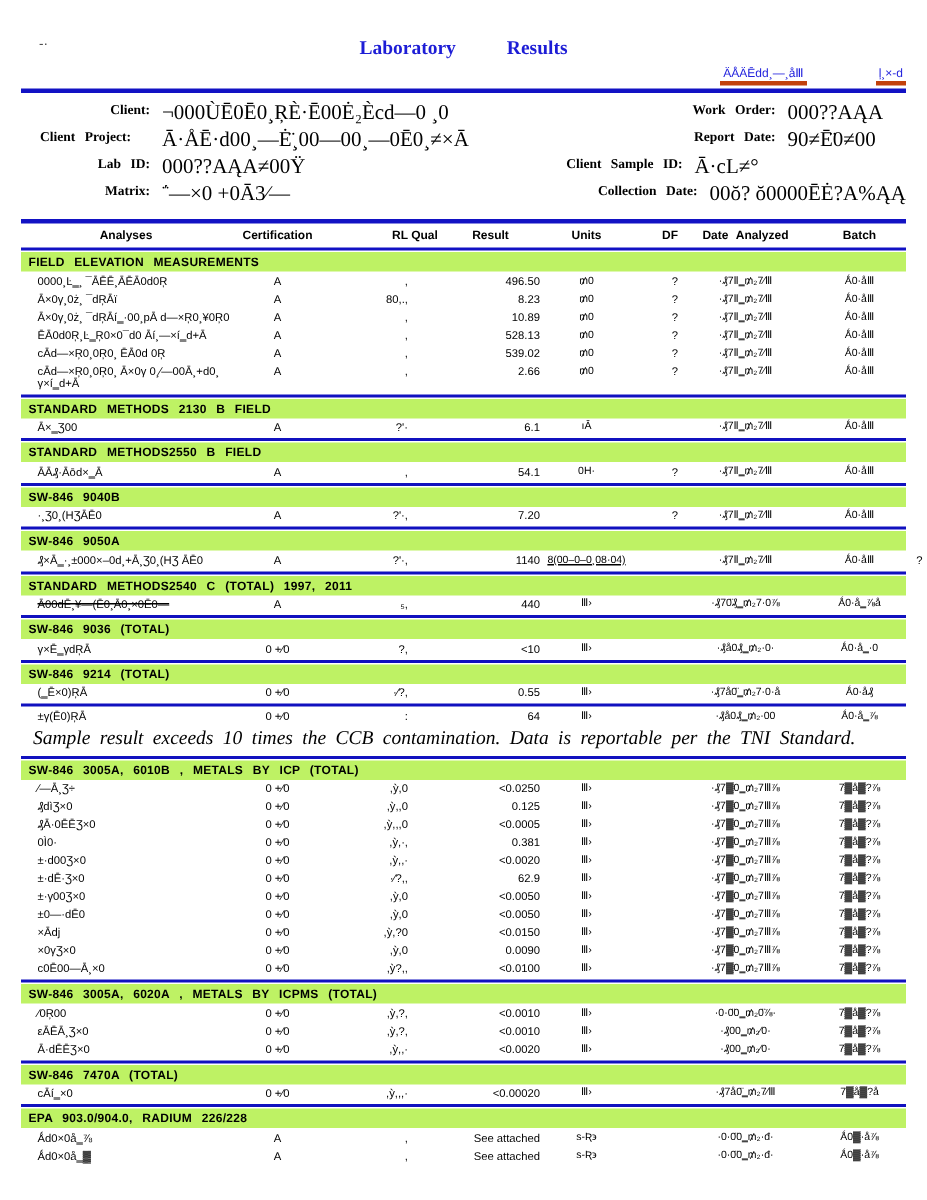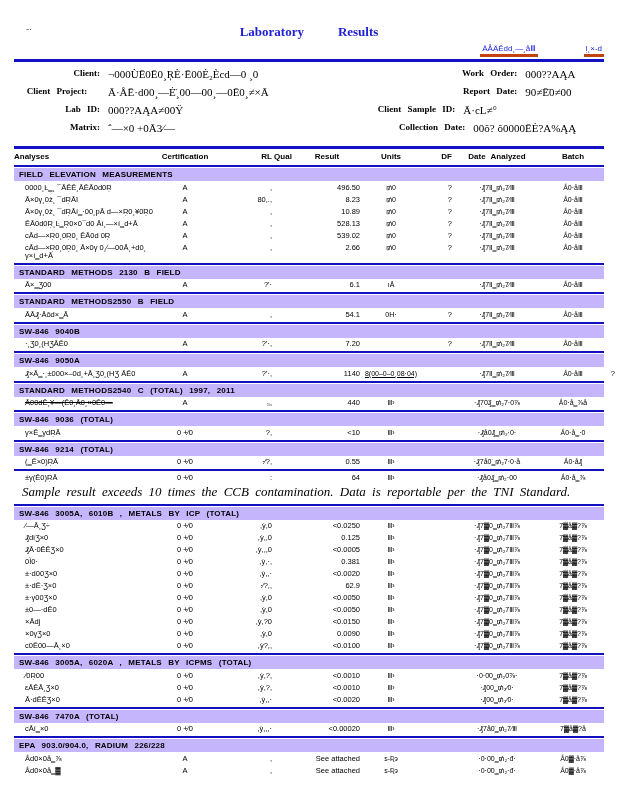--- a/index.html
+++ b/index.html
@@ -24,27 +24,27 @@
     font-family:"Liberation Serif",serif;font-size:9px;}
   .info-left{width:320px;}
   .info-right{width:275px;}
   .irow{display:flex;min-height:18px;align-items:flex-start;}
   .ilabel{font-weight:bold;word-spacing:4px;white-space:nowrap;}
   .info-left .ilabel{width:86px;text-align:right;flex:0 0 86px;}
   .info-right .irow:nth-child(1) .ilabel,
   .info-right .irow:nth-child(2) .ilabel{width:186px;text-align:right;flex:0 0 186px;}
   .info-right .irow:nth-child(3) .ilabel{width:110px;text-align:right;flex:0 0 110px;margin-left:14px;}
   .info-right .irow:nth-child(4) .ilabel{width:110px;text-align:right;flex:0 0 110px;margin-left:24px;}
-  .ivalue{margin-left:8px;font-size:11px;white-space:nowrap;}
+  .ivalue{margin-left:8px;font-size:14px;white-space:nowrap;}
   
   .thead,.trow{display:grid;grid-template-columns:140px 62px 56px 22px 66px 62px 30px 90px 62px;}
   .thead{font-weight:bold;font-size:8px;padding:3px 0 2px 0;word-spacing:3px;}
-  .h-l{} .h-c{text-align:center;} .h-r{text-align:right;}
+  .h-l{text-align:center;} .h-c{text-align:center;} .h-r{text-align:right;}
   .tbody{}
-  .sec-title{background:#c4b5fd;font-weight:bold;font-size:8px;line-height:11px;
+  .sec-title{background:#bef264;font-weight:bold;font-size:8px;line-height:11px;
     padding:1px 0 1px 5px;word-spacing:4px;letter-spacing:.2px;margin-top:1px;}
   .trow{font-size:7.5px;line-height:9px;padding:1.5px 0;position:relative;align-items:start;}
   .cell{white-space:nowrap;overflow:visible;}
   .c-name{padding-left:11px;}
   .c-name .n2{display:block;line-height:8px;}
   .c-name.strike{text-decoration:line-through;}
   .c-c{text-align:center;}
   .c-r{text-align:right;}
   .c-res{text-align:right;}
   .c-units{text-align:center;font-size:7px;}

